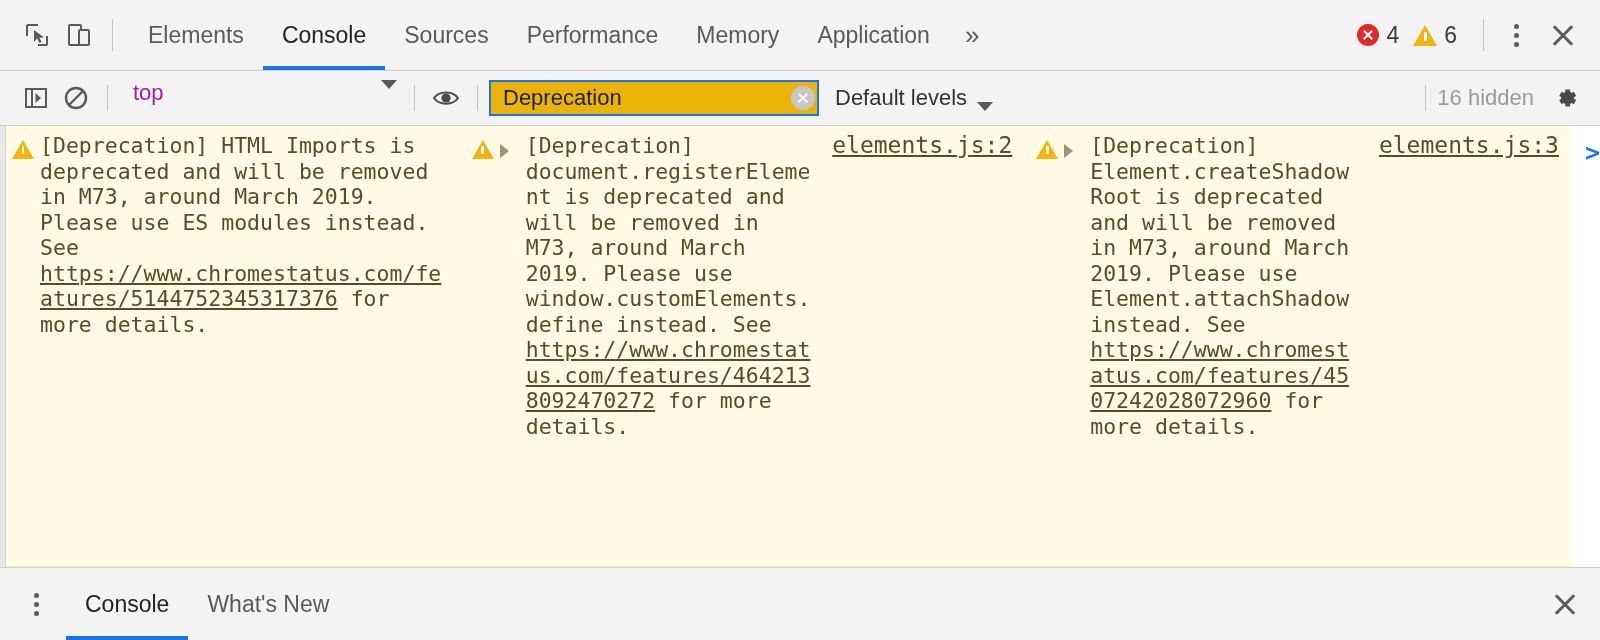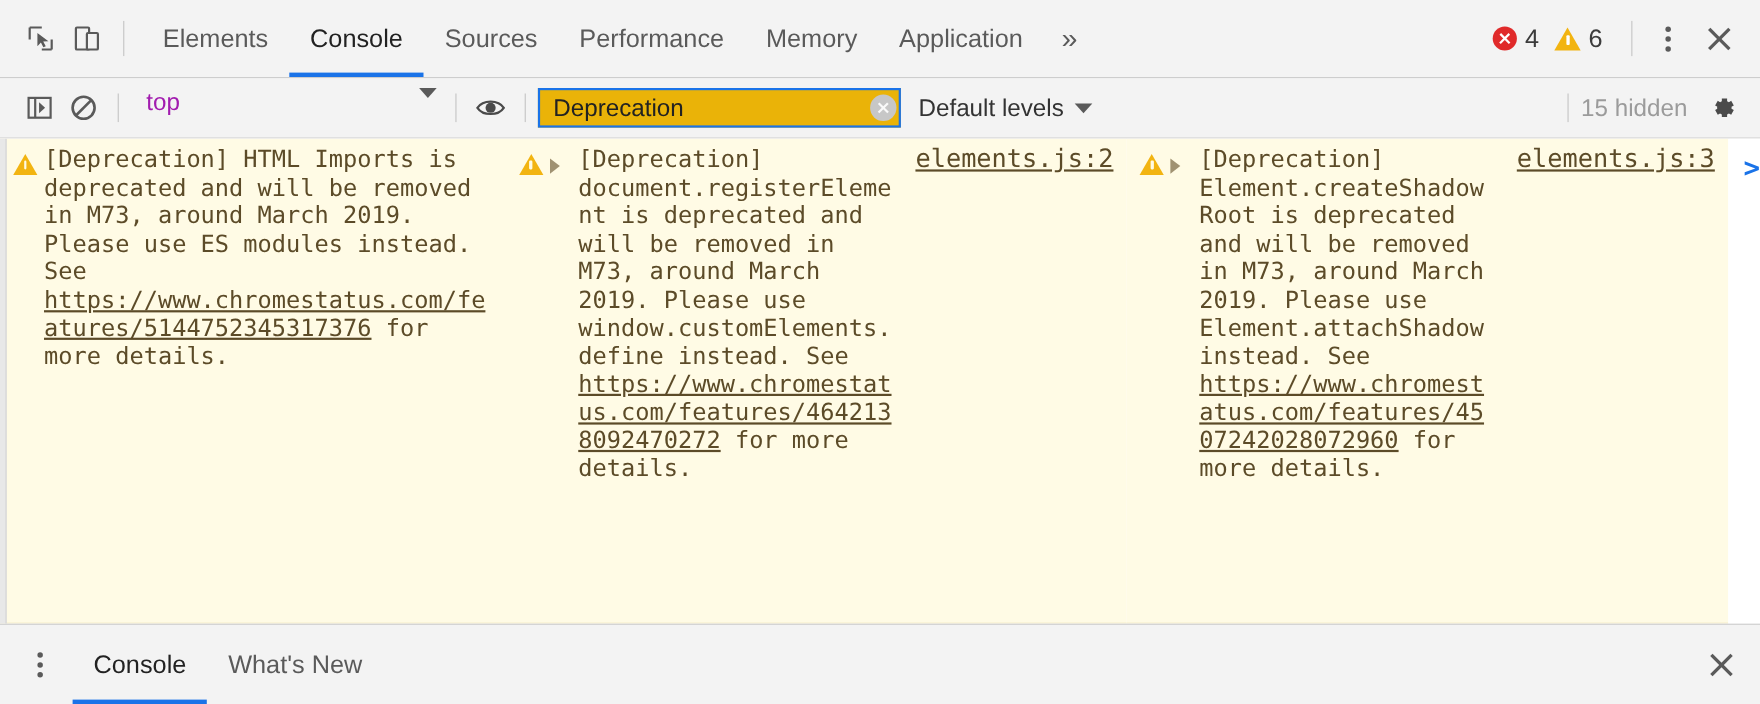--- a/index.html
+++ b/index.html
@@ -241,21 +241,21 @@
     content: "";
     position: absolute;
     left: 6px; top: 11px;
     width: 12px; height: 2.2px;
     background: #fafafa;
   }
   .clear-btn::before { transform: rotate(45deg); }
   .clear-btn::after  { transform: rotate(-45deg); }
   .levels {
     display: flex;
-    align-items: center;
+    align-items: flex-end;
     gap: 10px;
     margin-left: 16px;
     font-size: 22px;
     color: #333;
     white-space: nowrap;
   }
   .ct-right {
     margin-left: auto;
     display: flex;
     align-items: center;
@@ -491,21 +491,21 @@
     <div class="filter-box">
       <input type="text" value="Deprecation" style="">
       <span class="clear-btn"></span>
     </div>
     <div class="levels">
       <span>Default levels</span>
       <span class="caret"></span>
     </div>
     <div class="ct-right">
       <div class="ct-div"></div>
-      <span class="hidden-count">15 hidden</span>
+      <span class="hidden-count">16 hidden</span>
       <div class="ct-icon">
         <svg width="28" height="28" viewBox="0 0 28 28">
           <path fill="#4a4a4a" d="M14 9.2a4.8 4.8 0 100 9.6 4.8 4.8 0 000-9.6zm0 7.2a2.4 2.4 0 110-4.8 2.4 2.4 0 010 4.8z"></path>
           <path fill="#4a4a4a" d="M24.2 16.1l-2.1-1.2c.1-.6.1-1.2 0-1.8l2.1-1.2-2.4-4.2-2.1 1.2c-.5-.4-1-.7-1.6-.9V5.6h-4.8v2.4c-.6.2-1.1.5-1.6.9L9.6 7.7 7.2 11.9l2.1 1.2c-.1.6-.1 1.2 0 1.8l-2.1 1.2 2.4 4.2 2.1-1.2c.5.4 1 .7 1.6.9v2.4h4.8V20c.6-.2 1.1-.5 1.6-.9l2.1 1.2 2.4-4.2z"></path>
         </svg>
       </div>
     </div>
   </div>
 
   <div class="console-body">

